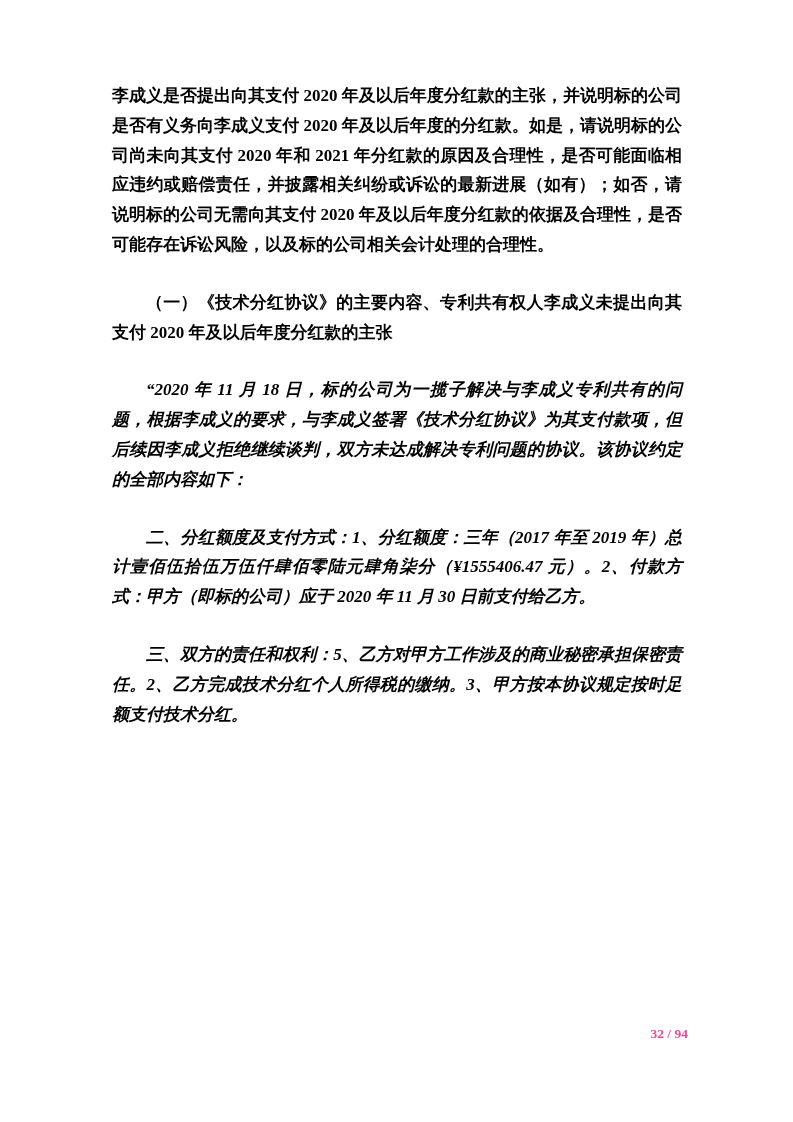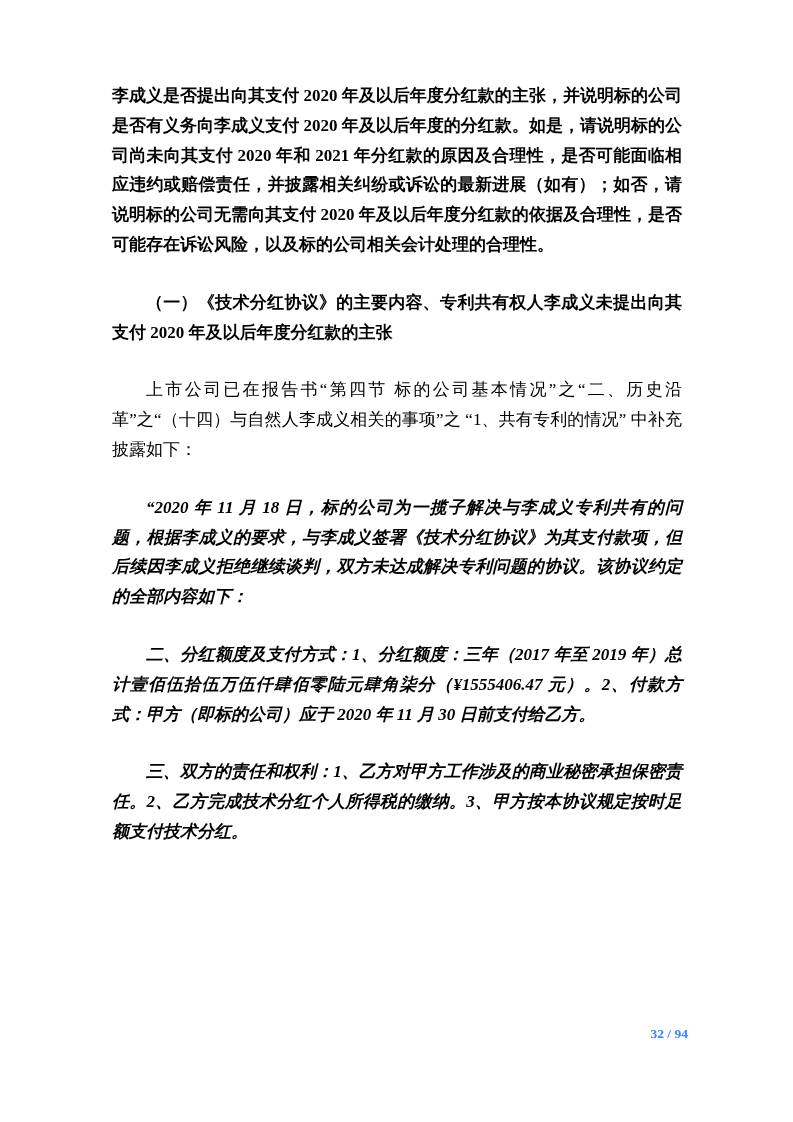--- a/index.html
+++ b/index.html
@@ -46,29 +46,28 @@
   .indent {
     text-indent: 2em;
   }
   .page-footer {
     position: absolute;
     top: 1026px;
     right: 105px;
     font-size: 13.5px;
     font-weight: bold;
     font-family: "Liberation Serif", "DejaVu Serif", serif;
-    color: #3b82f6;
+    color: #ec4899;
   }
 </style>
 </head>
 <body>
 
 <div class="page">
   <div class="content">
     <p class="para-bold">李成义是否提出向其支付 2020 年及以后年度分红款的主张，并说明标的公司是否有义务向李成义支付 2020 年及以后年度的分红款。如是，请说明标的公司尚未向其支付 2020 年和 2021 年分红款的原因及合理性，是否可能面临相应违约或赔偿责任，并披露相关纠纷或诉讼的最新进展（如有）；如否，请说明标的公司无需向其支付 2020 年及以后年度分红款的依据及合理性，是否可能存在诉讼风险，以及标的公司相关会计处理的合理性。</p>
     <p class="para-bold indent">（一）《技术分红协议》的主要内容、专利共有权人李成义未提出向其支付 2020 年及以后年度分红款的主张</p>
-    <p class="para-regular indent">上市公司已在报告书“第四节 标的公司基本情况”之“二、历史沿革”之“（十四）与自然人李成义相关的事项”之 “1、共有专利的情况” 中补充披露如下：</p>
     <p class="para-kai indent">“2020 年 11 月 18 日，标的公司为一揽子解决与李成义专利共有的问题，根据李成义的要求，与李成义签署《技术分红协议》为其支付款项，但后续因李成义拒绝继续谈判，双方未达成解决专利问题的协议。该协议约定的全部内容如下：</p>
     <p class="para-kai indent">二、分红额度及支付方式：1、分红额度：三年（2017 年至 2019 年）总计壹佰伍拾伍万伍仟肆佰零陆元肆角柒分（¥1555406.47 元）。2、付款方式：甲方（即标的公司）应于 2020 年 11 月 30 日前支付给乙方。</p>
-    <p class="para-kai indent">三、双方的责任和权利：1、乙方对甲方工作涉及的商业秘密承担保密责任。2、乙方完成技术分红个人所得税的缴纳。3、甲方按本协议规定按时足额支付技术分红。</p>
+    <p class="para-kai indent">三、双方的责任和权利：5、乙方对甲方工作涉及的商业秘密承担保密责任。2、乙方完成技术分红个人所得税的缴纳。3、甲方按本协议规定按时足额支付技术分红。</p>
   </div>
   <div class="page-footer">32 / 94</div>
 </div>
 
 </body></html>

